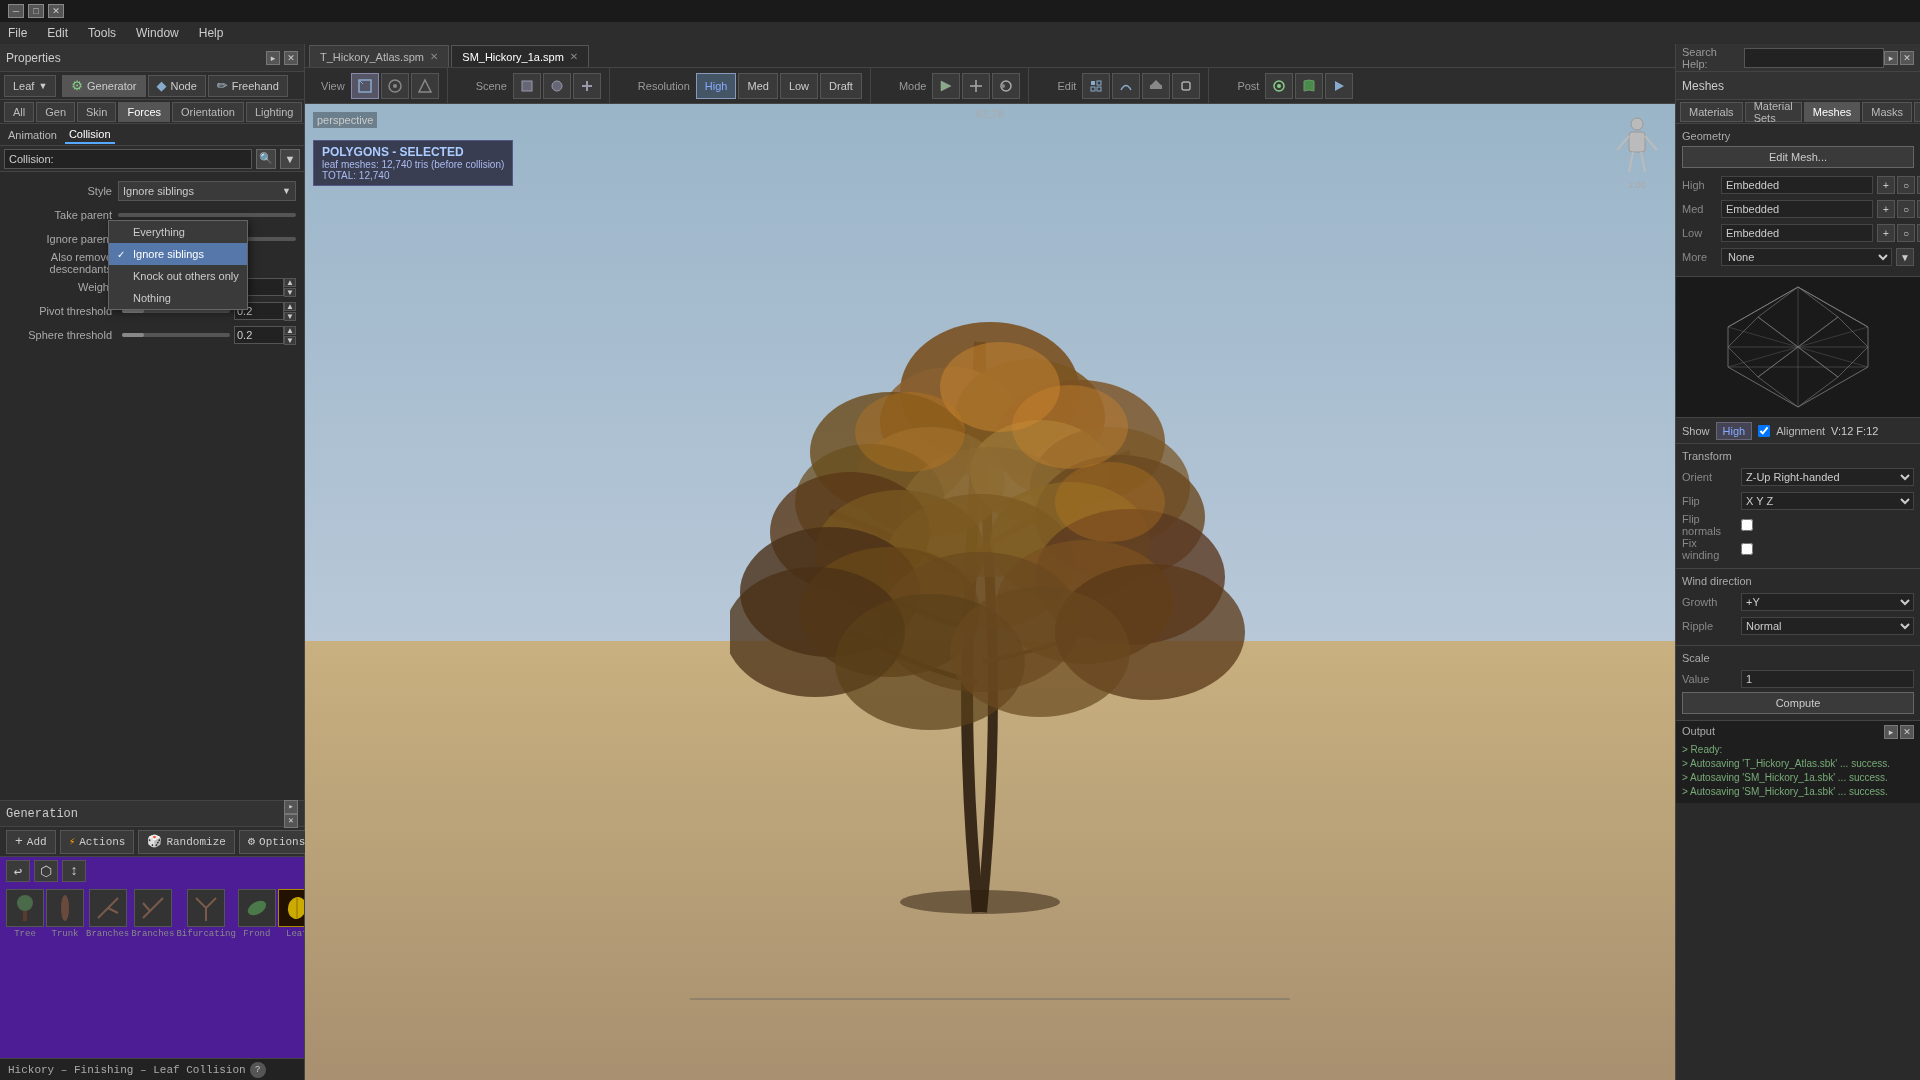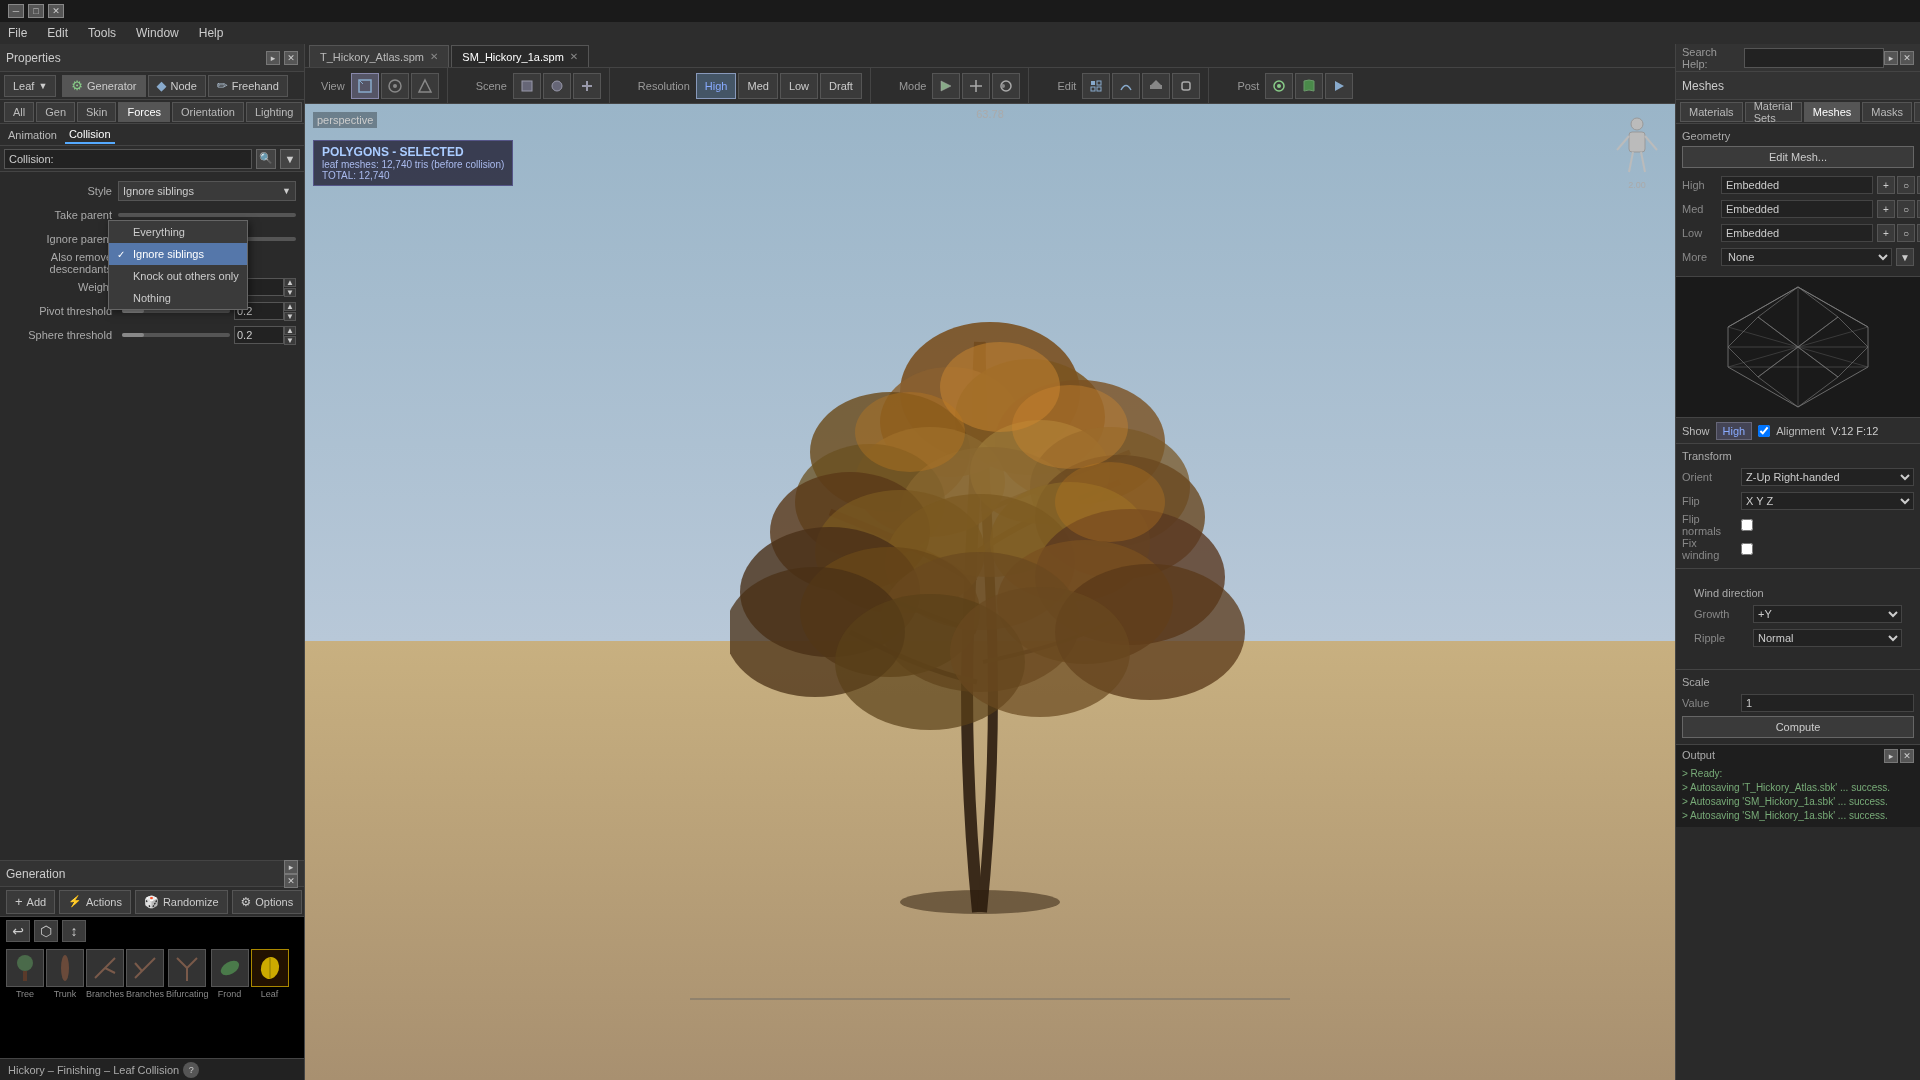--- a/index.html
+++ b/index.html
@@ -401,24 +401,25 @@
       border-top: 1px solid #444;
       display: flex;
       align-items: center;
       padding: 0 8px;
       font-size: 11px;
       color: #888;
     }
 
     
     #gen-panel {
-      height: 220px;
-      background: #000000;
+      height: 280px;
+      background: #4c1d95;
       border-top: 1px solid #444;
       position: relative;
+      font-family: Liberation Mono, monospace;
     }
     #gen-panel-header {
       height: 26px;
       background: #333;
       display: flex;
       align-items: center;
       padding: 0 6px;
       border-bottom: 1px solid #444;
       justify-content: space-between;
     }
@@ -670,21 +671,21 @@
       flex: 1;
       height: 18px;
       background: #222;
       border: 1px solid #444;
       color: #ccc;
       font-size: 11px;
     }
 
     
     #wind-section {
-      padding: 18px;
+      padding: 6px;
       border-top: 1px solid #444;
     }
     .wind-title {
       font-size: 11px;
       color: #aaa;
       margin-bottom: 4px;
     }
     .wind-row {
       display: flex;
       align-items: center;

